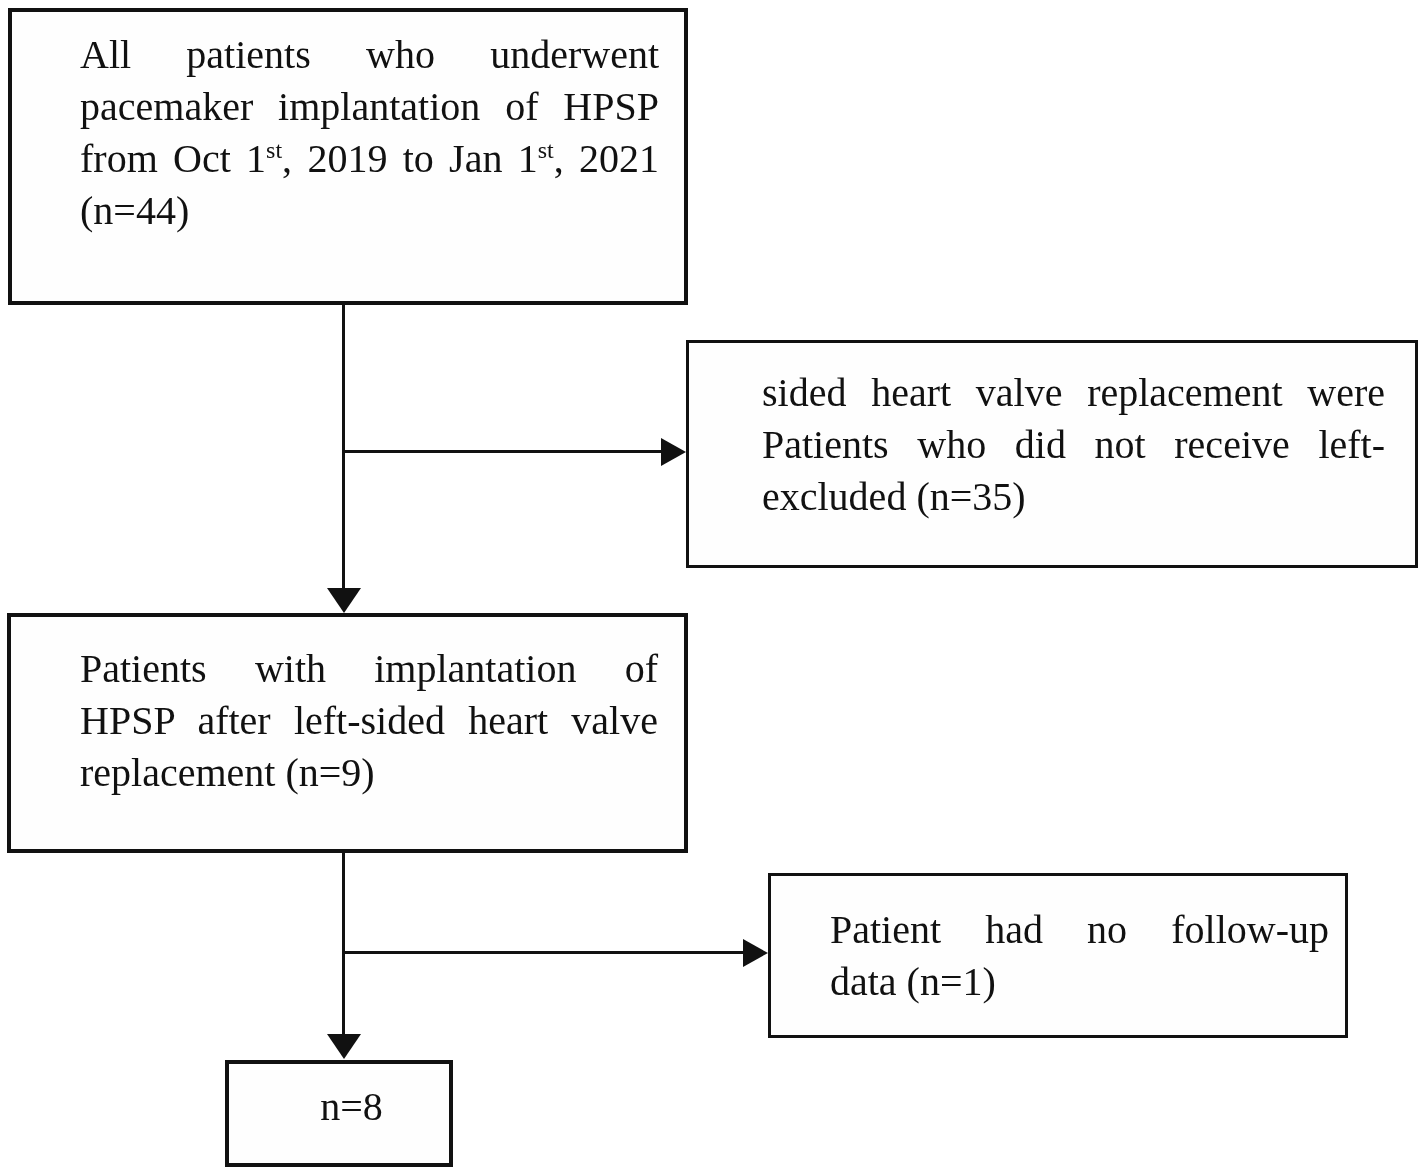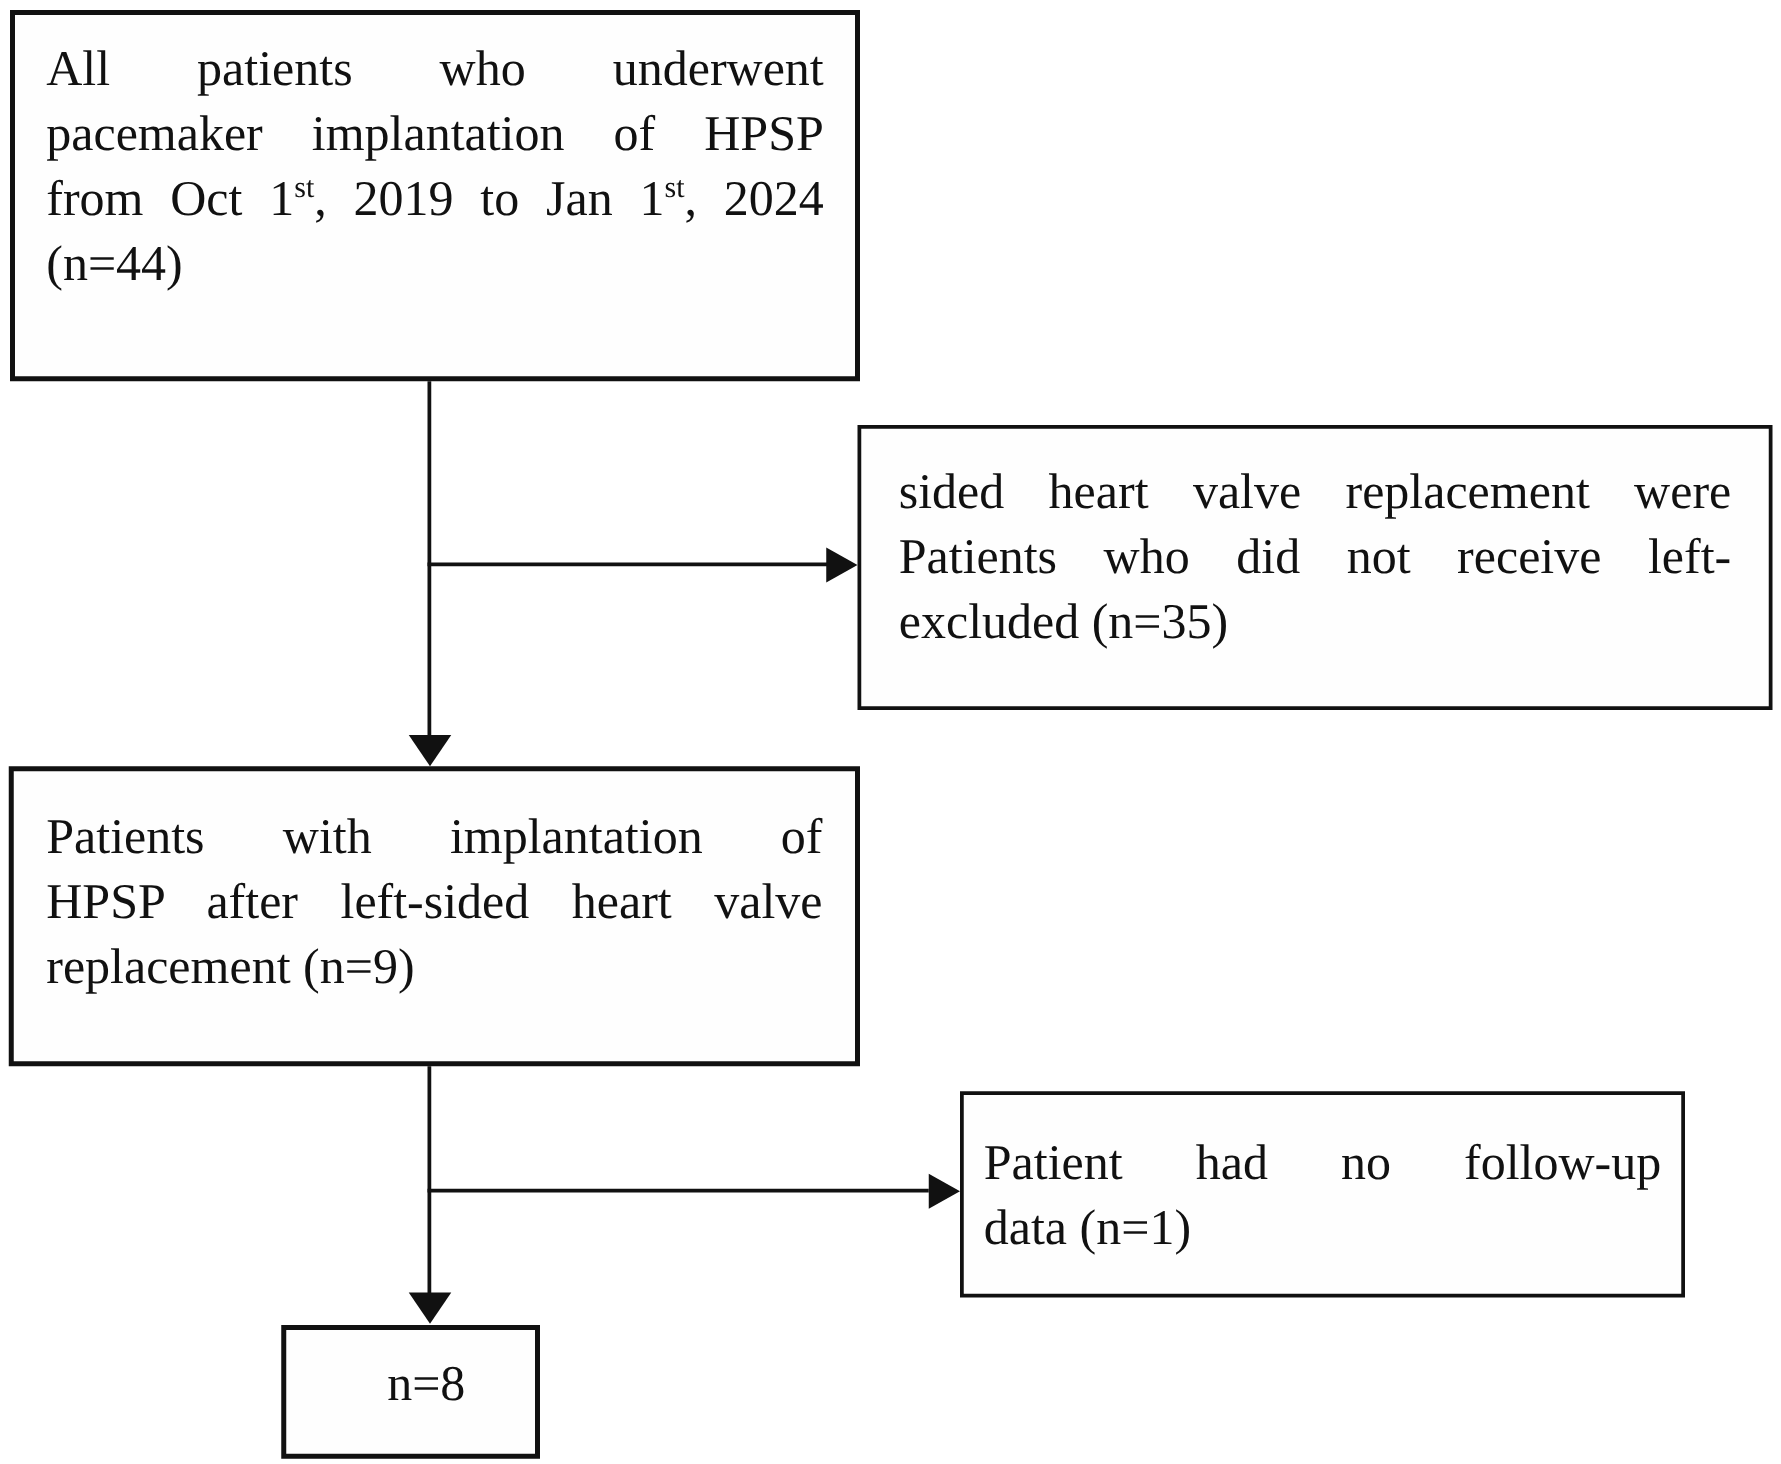--- a/index.html
+++ b/index.html
@@ -23,20 +23,21 @@
     box-sizing: border-box;
     font-size: 40px;
     line-height: 52px;
     color: #111111;
   }
   .thin { border-width: 3px; }
   .jline {
     text-align: justify;
     text-align-last: justify;
     white-space: normal;
+    margin-left: 43px;
   }
   .jline.last {
     text-align-last: left;
   }
   sup {
     font-size: 24px;
     line-height: 0;
     vertical-align: super;
   }
   .vline, .hline {
@@ -65,42 +66,42 @@
   }
 </style>
 </head>
 <body>
 
 <div id="canvas">
 
   <div class="flow-box" id="box-all" style="left:8px; top:8px; width:680px; height:297px; padding:17px 25px;">
     <div class="jline">All patients who underwent</div>
     <div class="jline">pacemaker implantation of HPSP</div>
-    <div class="jline"><span>from Oct 1</span><sup>st</sup><span>, 2019 to Jan 1</span><sup>st</sup><span>, 2024</span></div>
+    <div class="jline"><span>from Oct 1</span><sup>st</sup><span>, 2019 to Jan 1</span><sup>st</sup><span>, 2021</span></div>
     <div class="jline last">(n=44)</div>
   </div>
 
   <div class="flow-box thin" id="box-excluded" style="left:686px; top:340px; width:732px; height:228px; padding:24px 30px;">
     <div class="jline">sided heart valve replacement were</div>
     <div class="jline">Patients who did not receive left-</div>
     <div class="jline last">excluded (n=35)</div>
   </div>
 
   <div class="flow-box" id="box-hpsp" style="left:7px; top:613px; width:681px; height:240px; padding:26px 26px;font-family:Liberation Serif, serif;">
     <div class="jline">Patients with implantation of</div>
     <div class="jline">HPSP after left-sided heart valve</div>
     <div class="jline last">replacement (n=9)</div>
   </div>
 
   <div class="flow-box thin" id="box-followup" style="left:768px; top:873px; width:580px; height:165px; padding:28px 16px;">
     <div class="jline">Patient had no follow-up</div>
     <div class="jline last">data (n=1)</div>
   </div>
 
-  <div class="flow-box" id="box-final" style="left:225px; top:1060px; width:207px; height:107px;padding-left:25px;">
+  <div class="flow-box" id="box-final" style="left:225px; top:1060px; width:228px; height:107px;padding-left:25px;">
     <span>n=8</span>
   </div>
 
   <div class="vline" style="left:342px; top:305px; width:3px; height:286px;"></div>
   <div class="arrow-down" style="left:327px; top:588px;"></div>
 
   <div class="hline" style="left:342px; top:450px; width:320px; height:3px;"></div>
   <div class="arrow-right" style="left:661px; top:438px;"></div>
 
   <div class="vline" style="left:342px; top:853px; width:3px; height:183px;"></div>

